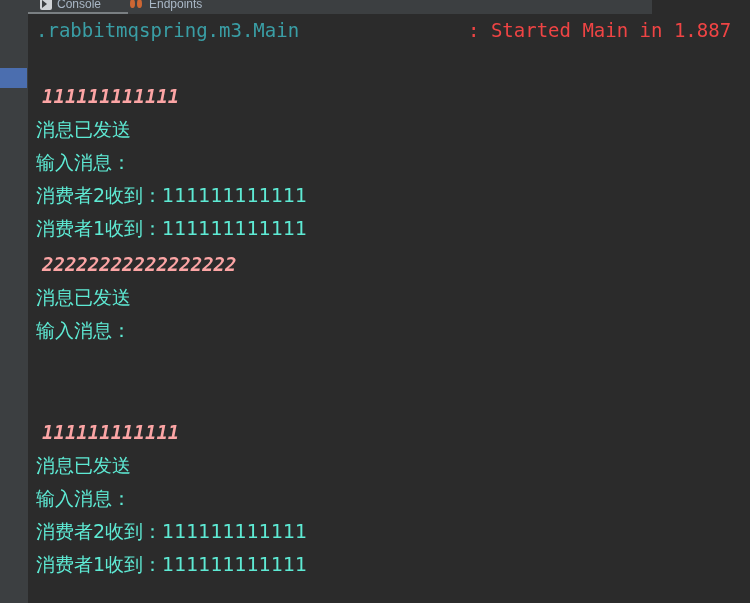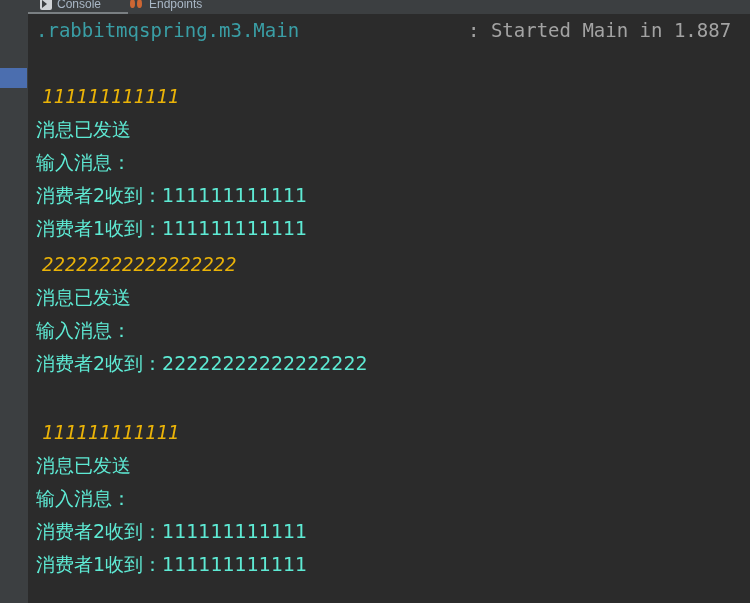--- a/index.html
+++ b/index.html
@@ -11,21 +11,21 @@
     width: 750px;
     height: 603px;
     overflow: hidden;
     font-family: "DejaVu Sans Mono", "Liberation Mono", monospace;
   }
 
   
   .tabstrip {
     position: absolute;
     left: 0; top: 0;
-    width: 750px;
+    width: 652px;
     height: 14px;
     background: #3c3f41;
     overflow: hidden;
   }
   .tabstrip-left-pad {
     position: absolute;
     left: 0; top: 0;
     width: 28px; height: 14px;
     background: #3c3f41;
   }
@@ -115,22 +115,22 @@
   .line {
     position: absolute;
     left: 0;
     height: 33px;
     line-height: 33px;
     white-space: pre;
     font-size: 19px;
     letter-spacing: 0px;
   }
   .c-log   { color: #3a9ea5; }
-  .c-info  { color: #a3a3a3; }
-  .c-green { color: #eab308; font-style: italic; font-weight: normal; }
+  .c-info  { color: #ef4444; }
+  .c-green { color: #fca5a5; font-style: italic; font-weight: bold; }
   .c-cn    { color: #5eead4; font-family: "DejaVu Sans", "Liberation Sans", sans-serif; }
   .indent-2 { padding-left: 28px; }
 </style>
 </head>
 <body>
 
 <div class="tabstrip">
   <div class="tabstrip-left-pad"></div>
 
   <div class="tab tab-console">
@@ -158,21 +158,20 @@
 
   <div class="line c-green" style="top:66px; left:14px;">111111111111</div>
   <div class="line c-cn" style="top:99px; left:8px;">消息已发送</div>
   <div class="line c-cn" style="top:132px; left:8px;">输入消息：</div>
   <div class="line c-cn" style="top:165px; left:8px;">消费者2收到：111111111111</div>
   <div class="line c-cn" style="top:198px; left:8px;">消费者1收到：111111111111</div>
 
   <div class="line c-green" style="top:234px; left:14px;">22222222222222222</div>
   <div class="line c-cn" style="top:267px; left:8px;">消息已发送</div>
   <div class="line c-cn" style="top:300px; left:8px;">输入消息：</div>
-  <div class="line c-cn" style="top:333px; left:8px;">消费者2收到：22222222222222222</div>
 
   <div class="line c-green" style="top:402px; left:14px;">111111111111</div>
   <div class="line c-cn" style="top:435px; left:8px;">消息已发送</div>
   <div class="line c-cn" style="top:468px; left:8px;">输入消息：</div>
   <div class="line c-cn" style="top:501px; left:8px;">消费者2收到：111111111111</div>
   <div class="line c-cn" style="top:534px; left:8px;">消费者1收到：111111111111</div>
 
 </div>
 
 </body></html>

